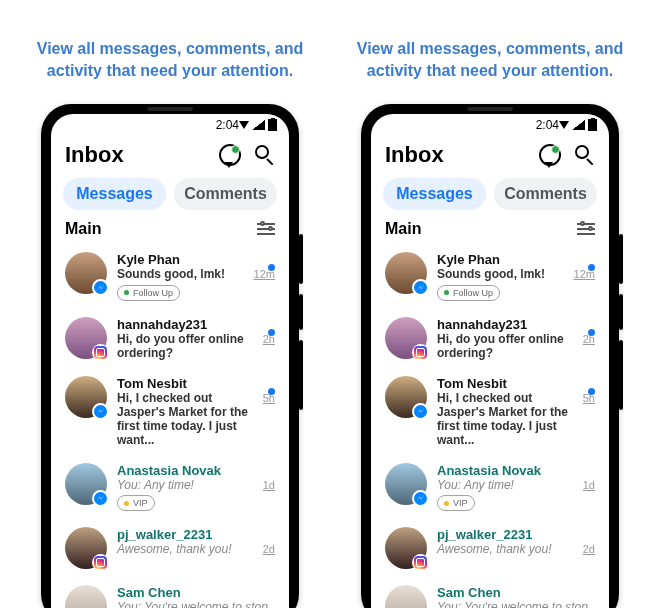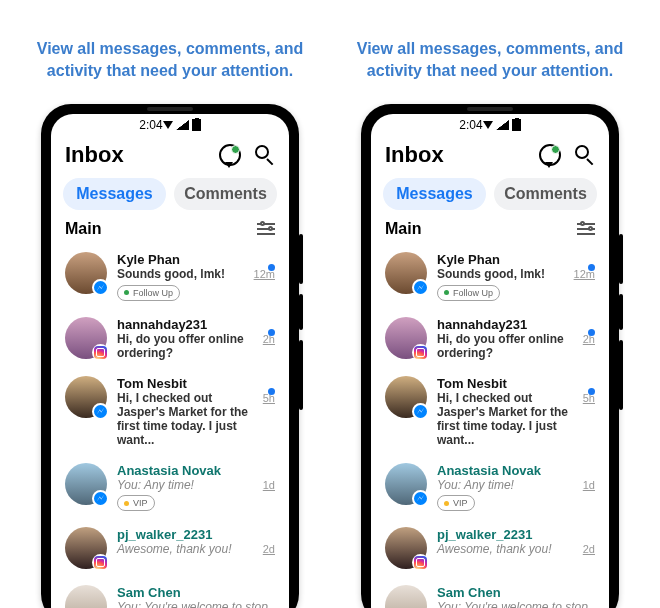--- a/index.html
+++ b/index.html
@@ -10,21 +10,21 @@
 
   .phone { width:258px; height:520px; position:relative; background:#000; border-radius:30px; padding:10px 10px 0 10px; box-shadow:0 2px 6px rgba(0,0,0,0.2); }
   .side-btn { position:absolute; background:#000; border-radius:3px; }
   .side-btn.vol1 { right:-4px; top:130px; width:4px; height:50px;}
   .side-btn.vol2 { right:-4px; top:190px; width:4px; height:36px;}
   .side-btn.pwr  { right:-4px; top:236px; width:4px; height:70px;}
   .speaker { position:absolute; top:3px; left:50%; transform:translateX(-50%); width:46px; height:4px; background:#222; border-radius:3px; }
 
   .screen { width:100%; height:100%; background:#fff; border-radius:22px 22px 0 0; overflow:hidden; position:relative; }
 
-  .statusbar { height:22px; display:flex; align-items:center; justify-content:center; padding:0 12px; font-size:12px; font-weight:500; }
+  .statusbar { height:22px; display:flex; align-items:center; justify-content:flex-end; padding:0 12px; font-size:12px; font-weight:500; }
   .sb-right { display:flex; align-items:center; gap:3px; }
   .tri { width:0; height:0; border-left:5px solid transparent; border-right:5px solid transparent; border-bottom:8px solid #000; transform:rotate(0deg);}
   .vtri { width:13px; height:10px; background:linear-gradient(to top left, #000 49%, transparent 51%);}
   .batt { width:9px; height:12px; border:1px solid #000; position:relative; background:#000;}
   .batt:before{content:"";position:absolute;top:-2px;left:2px;width:4px;height:2px;background:#000;}
 
   .titlebar { display:flex; align-items:center; justify-content:space-between; padding:6px 14px 10px 14px; }
   .title { font-size:22px; font-weight:800; }
   .title-icons { display:flex; gap:14px; align-items:center;}
   .chat-icon { width:22px; height:22px; border:2px solid #000; border-radius:50%; position:relative; }

